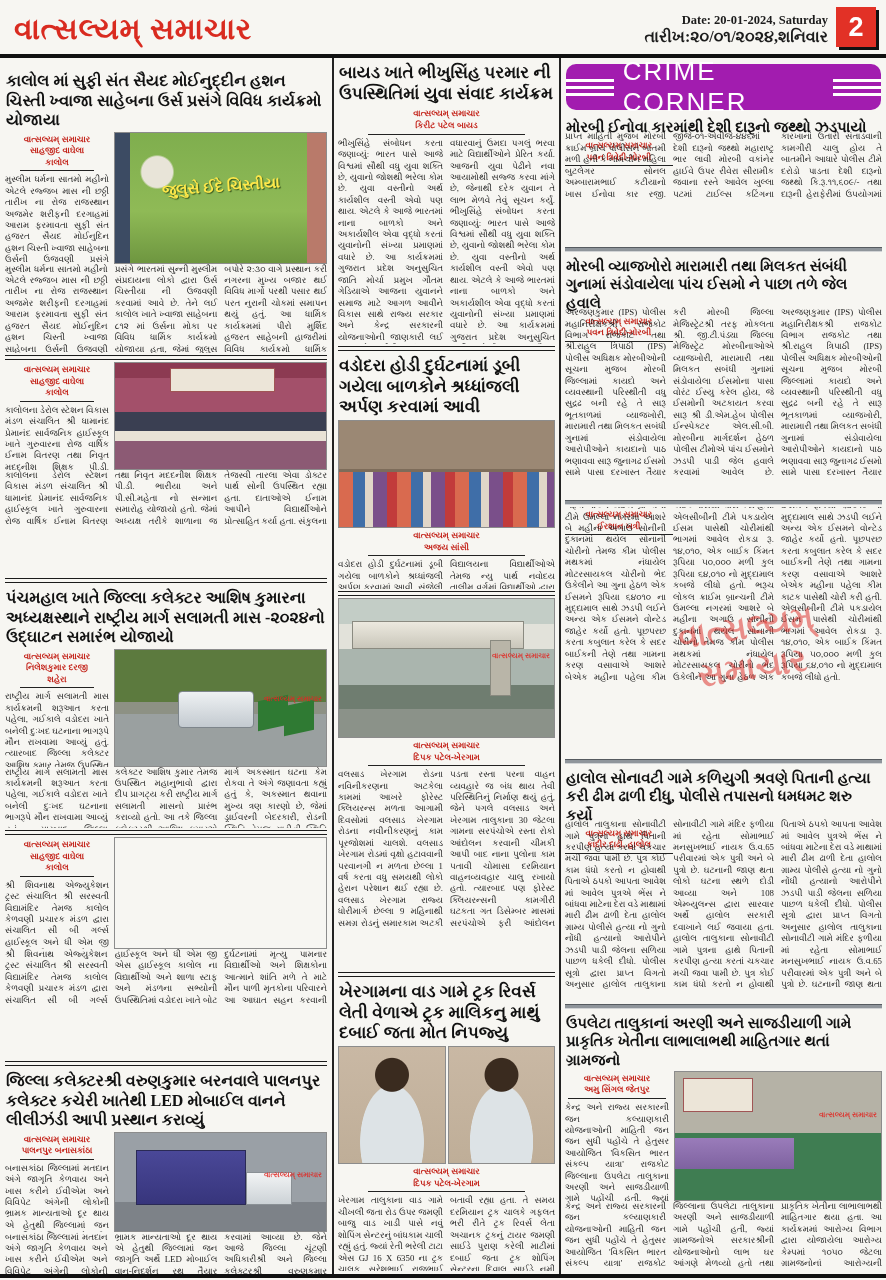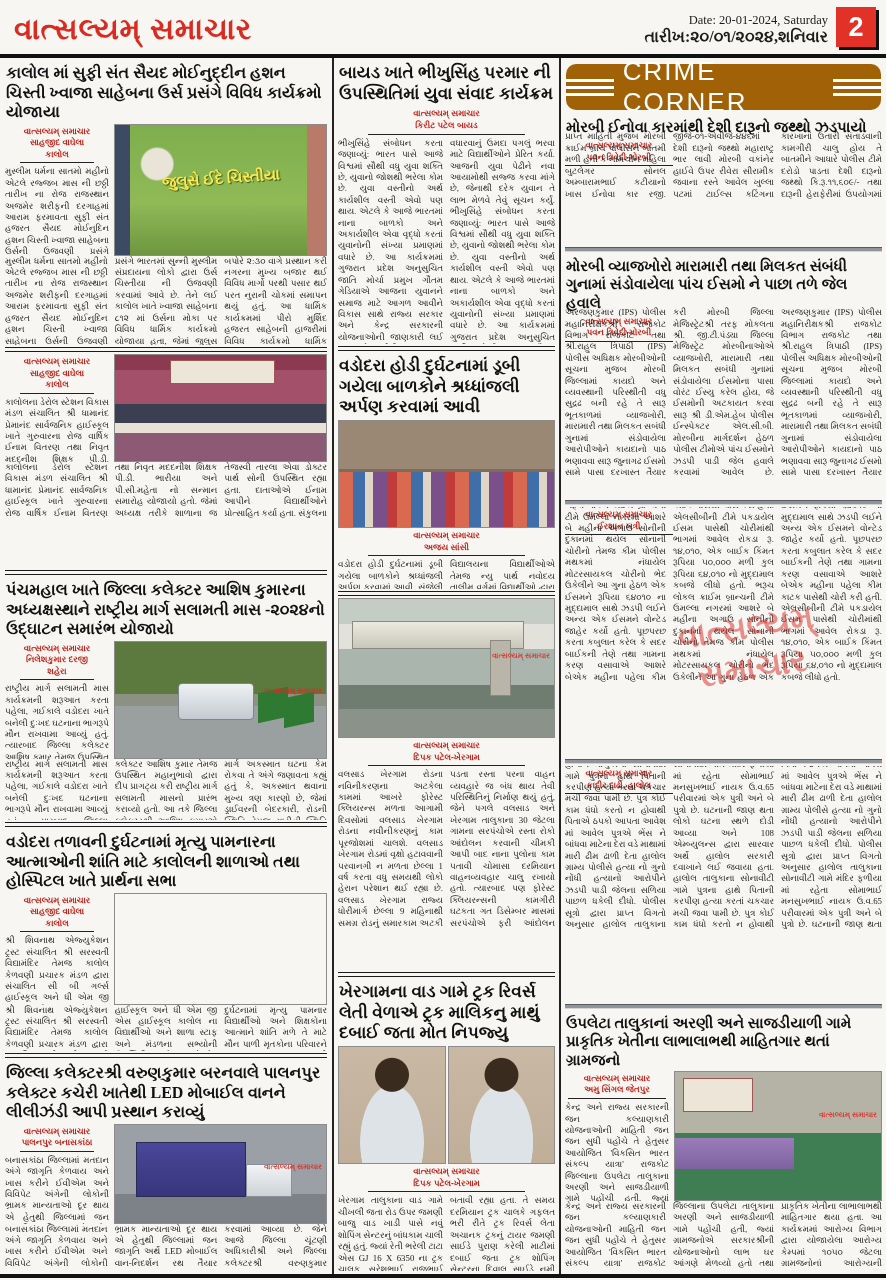--- a/index.html
+++ b/index.html
@@ -6,29 +6,29 @@
   html,body { background:#e9e7e2; }
   body { font-family:"Liberation Serif", serif; }
   .page {
     position:relative; width:886px; height:1280px; margin:0 auto;
     background:#f7f6f2; color:#1c1c1c; overflow:hidden;
   }
   
   .hdr { height:54px; display:flex; align-items:center; padding:6px 10px 2px 14px; }
   .masthead { color:#d92b20; font-size:30px; font-weight:bold; font-family:"Liberation Sans",sans-serif; letter-spacing:.5px; }
   .hdr-right { margin-left:auto; text-align:right; padding-right:8px; }
-  .date-en { font-size:12.5px; font-weight:normal; font-family:"Liberation Serif",serif; }
+  .date-en { font-size:12.5px; font-weight:bold; font-family:"Liberation Serif",serif; }
   .date-gu { font-size:16px; font-weight:bold; }
   .pagebox { width:40px; height:40px; background:#e23126; color:#fff; font-family:"Liberation Sans",sans-serif;
     font-weight:bold; font-size:27px; display:flex; align-items:center; justify-content:center;
     box-shadow:3px 3px 0 #111; margin-top:-4px; }
   .toprule { height:4px; background:#111; }
   
   .columns { display:flex; height:1216px; overflow:hidden; }
-  .col { padding:2px 5px; overflow:hidden; }
+  .col { padding:10px 5px; overflow:hidden; }
   .col-left  { width:334px; border-right:2px solid #222; }
   .col-mid   { width:227px; border-right:2px solid #222; padding:2px 4px; }
   .col-right { width:325px; position:relative; padding:2px 4px; }
   .art { overflow:hidden; position:relative; }
   .hl { font-weight:bold; color:#111; line-height:1.22; font-family:"Liberation Serif",serif; padding:3px 1px 2px; }
   .hl-l { font-size:16px; }
   .hl-m { font-size:17px; }
   .hl-r { font-size:15px; }
   .byline { color:#c4261d; font-weight:bold; font-size:8.6px; text-align:center; line-height:1.35;
     width:72%; margin:2px auto 3px; border-bottom:1.6px solid #222; padding-bottom:2px;
@@ -41,21 +41,21 @@
   .media-side .bodytext { margin-top:2px; }
   .photo { position:relative; border:1px solid #8c8c8c; overflow:hidden; flex:1; }
   .photo-cap { position:absolute; left:50%; top:42%; transform:translate(-50%,-50%) rotate(-4deg);
     color:#ffe84a; font-weight:bold; font-size:15px; white-space:nowrap; text-shadow:1px 1px 1px #3c5a1e; }
   .pmark { position:absolute; right:4px; top:38%; color:rgba(225,40,35,.85); font-size:7.5px; font-weight:bold;
     font-family:"Liberation Sans",sans-serif; }
   .rule2 { height:5px; border-top:1.6px solid #1b1b1b; border-bottom:1.6px solid #1b1b1b; margin:2px 0; }
   .sep { height:5px; background:#8f959b; border-top:1px solid #565b60; border-bottom:1px solid #d2d4d6; margin:2px 0; }
   .bottomrule { height:4px; background:#111; }
   
-  .crime-box { height:46px; margin:4px 1px 5px; background:#a16207; border-radius:10px;
+  .crime-box { height:46px; margin:4px 1px 5px; background:#a21caf; border-radius:10px;
     display:flex; align-items:center; justify-content:center; gap:9px; }
   .cc-text { color:#fff; font-family:"Liberation Sans",sans-serif; font-size:26px; letter-spacing:2px; }
   .cc-lines { width:54px; height:17px;
     background:repeating-linear-gradient(180deg,#fff 0 3px,rgba(0,0,0,0) 3px 7px); }
   
   .wm { position:absolute; left:58px; top:548px; width:260px; text-align:center;
     transform:rotate(-9deg); color:rgba(219,35,30,.5); font-size:33px; font-weight:bold; line-height:1.25;
     font-family:"Liberation Sans",sans-serif; pointer-events:none; z-index:5; }
   
   .pair { display:flex; gap:2px; }
@@ -143,21 +143,20 @@
             <span class="flag f1"></span>
             <span class="flag f2"></span>
             <span class="pmark">વાત્સલ્યમ્ સમાચાર</span>
           </div>
         </div>
         <div class="bodytext cols3" style="height:78px">રાષ્ટ્રીય માર્ગ સલામતી માસ કાર્યક્રમની શરૂઆત કરતા પહેલા, ગઈકાલે વડોદરા ખાતે બનેલી દુઃખદ ઘટનાના ભાગરૂપે મૌન રાખવામા આવ્યું હતું. ત્યારબાદ જિલ્લા કલેક્ટર આશિષ કુમાર તેમજ ઉપસ્થિત મહાનુભાવો દ્વારા દીપ પ્રાગટ્ય કરી રાષ્ટ્રીય માર્ગ સલામતી માસનો પ્રારંભ કરાવ્યો હતો. આ તકે જિલ્લા કલેક્ટરશ્રી આશિષ કુમારએ માર્ગ અકસ્માત ઘટના કેમ રોકવા તે અંગે જણાવતા કહ્યું હતું કે, અકસ્માત થવાના મુખ્ય ત્રણ કારણો છે, જેમાં ડ્રાઈવરની બેદરકારી, રોડની સ્થિતિ તેમજ ગાડીની સ્થિતિ એ મુખ્ય ભાગ ભજવે છે. ટ્રાફિકના તમામ નિયમોનું પાલન કરે, તેમજ કાર ચલાવતી વખતે પણ સીટ બેલ્ટ બાંધે અને ડ્રાઈવર અને તેમના પરિવારના લોકોના ભવિષ્ય માટે ખૂબ જ આવશ્યક છે. રાષ્ટ્રીય માર્ગ સલામતી માસ કાર્યક્રમની શરૂઆત કરતા પહેલા, ગઈકાલે વડોદરા ખાતે બનેલી દુઃખદ ઘટનાના ભાગરૂપે મૌન રાખવામા આવ્યું હતું. ત્યારબાદ જિલ્લા કલેક્ટર આશિષ કુમાર તેમજ ઉપસ્થિત મહાનુભાવો દ્વારા દીપ પ્રાગટ્ય કરી રાષ્ટ્રીય માર્ગ સલામતી માસનો પ્રારંભ કરાવ્યો હતો. આ તકે જિલ્લા કલેક્ટરશ્રી આશિષ કુમારએ માર્ગ અકસ્માત ઘટના કેમ રોકવા તે અંગે જણાવતા કહ્યું હતું કે, અકસ્માત થવાના મુખ્ય ત્રણ કારણો છે, જેમાં ડ્રાઈવરની બેદરકારી, રોડની સ્થિતિ તેમજ ગાડીની સ્થિતિ એ મુખ્ય ભાગ ભજવે છે. ટ્રાફિકના તમામ નિયમોનું પાલન કરે, તેમજ કાર ચલાવતી વખતે પણ સીટ બેલ્ટ બાંધે અને ડ્રાઈવર અને તેમના પરિવારના લોકોના ભવિષ્ય માટે ખૂબ જ આવશ્યક છે.</div>
       </article>
       <div class="rule2"></div>
 
       <article class="art" style="height:222px">
-        <h2 class="hl hl-l">વડોદરા તળાવની દુર્ઘટનામાં મૃત્યુ પામનારના આત્માઓની શાંતિ માટે કાલોલની શાળાઓ તથા હોસ્પિટલ ખાતે પ્રાર્થના સભા</h2>
         <div class="media-row" style="height:112px">
           <div class="media-side">
             <div class="byline">
               <div>વાત્સલ્યમ્ સમાચાર</div>
               <div>સાહજીદ વાઘેલા કાલોલ</div>
             </div>
             <div class="bodytext">શ્રી શિવનાથ એજ્યુકેશન ટ્રસ્ટ સંચાલિત શ્રી સરસ્વતી વિદ્યામંદિર તેમજ કાલોલ કેળવણી પ્રચારક મંડળ દ્વારા સંચાલિત સી બી ગર્લ્સ હાઈસ્કૂલ અને ધી એમ જી એસ હાઈસ્કૂલ કાલોલ ના વિદ્યાર્થીઓ અને શાળા સ્ટાફ અને મંડળના સભ્યોની ઉપસ્થિતિમાં વડોદરા ખાતે બોટ દુર્ઘટનામાં મૃત્યુ પામનાર વિદ્યાર્થીઓ અને શિક્ષકોના આત્માને શાંતિ મળે તે માટે મૌન પાળી મૃતકોના પરિવારને આ આઘાત સહન કરવાની ઈશ્વર શક્તિ આપે તે માટે પ્રાર્થના કરવામાં આવી હતી. આ દુઃખદ ઘટનામાં પ્રભુ શાંતિ અર્પે તથા તેમના કુટુંબીજનોને અચાનક આવી પડેલ આ દુઃખ સહન કરવાની શક્તિ આપે તે માટે પ્રભુને સંયુક્ત રીતે પ્રાર્થના કરવામાં આવી હતી.</div>
           </div>
           <div class="photo" style="background:linear-gradient(180deg,#cfc4b4 0 35%,#a89a87 35% 55%,repeating-linear-gradient(90deg,#d96a4f 0 12px,#3f6ea8 12px 22px,#d8c94f 22px 30px,#7a4f8a 30px 42px) 55%),repeating-linear-gradient(90deg,#d96a4f 0 12px,#3f6ea8 12px 22px,#d8c94f 22px 30px,#7a4f8a 30px 42px);background-size:100% 55%,100% 100%;background-position:top,bottom;background-repeat:no-repeat">
           </div>
@@ -272,20 +271,21 @@
       <article class="art" style="height:250px">
         <div class="byline" style="width:34%;margin:2px 0 3px">
           <div>વાત્સલ્યમ્ સમાચાર</div>
           <div>ઈરશાન ખત્રી</div>
         </div>
         <div class="bodytext cols3" style="height:188px;margin-top:-38px">ભરૂચ લોકલ ક્રાઈમ બ્રાન્ચની ટીમે ઉમલ્લા નગરમાં આશરે બે મહીના અગાઉ સોનીની દુકાનમાં થયેલ સોનાની ચોરીનો તેમજ કીમ પોલીસ મથકમાં નંધાયેલ મોટરસાયકલ ચોરીનો ભેદ ઉકેલીને આ ગુના હેઠળ એક ઈસમને રૂપિયા ૬૪૦૧૦ ના મુદ્દામાલ સાથે ઝડપી લઈને અન્ય એક ઈસમને વોન્ટેડ જાહેર કર્યો હતો. પૂછપરછ કરતા કબુલાત કરેલ કે સદર બાઈકની તેણે તથા ગામના કરણ વસાવાએ આશરે બેએક મહીના પહેલા કીમ કાટક પાસેથી ચોરી કરી હતી. એલસીબીની ટીમે પકડાયેલ ઈસમ પાસેથી ચોરીમાંથી ભાગમાં આવેલ રોકડા રૂ. ૧૪,૦૧૦, એક બાઈક કિંમત રૂપિયા ૫૦,૦૦૦ મળી કુલ રૂપિયા ૬૪,૦૧૦ નો મુદ્દામાલ કબજે લીધો હતો. ભરૂચ લોકલ ક્રાઈમ બ્રાન્ચની ટીમે ઉમલ્લા નગરમાં આશરે બે મહીના અગાઉ સોનીની દુકાનમાં થયેલ સોનાની ચોરીનો તેમજ કીમ પોલીસ મથકમાં નંધાયેલ મોટરસાયકલ ચોરીનો ભેદ ઉકેલીને આ ગુના હેઠળ એક ઈસમને રૂપિયા ૬૪૦૧૦ ના મુદ્દામાલ સાથે ઝડપી લઈને અન્ય એક ઈસમને વોન્ટેડ જાહેર કર્યો હતો. પૂછપરછ કરતા કબુલાત કરેલ કે સદર બાઈકની તેણે તથા ગામના કરણ વસાવાએ આશરે બેએક મહીના પહેલા કીમ કાટક પાસેથી ચોરી કરી હતી. એલસીબીની ટીમે પકડાયેલ ઈસમ પાસેથી ચોરીમાંથી ભાગમાં આવેલ રોકડા રૂ. ૧૪,૦૧૦, એક બાઈક કિંમત રૂપિયા ૫૦,૦૦૦ મળી કુલ રૂપિયા ૬૪,૦૧૦ નો મુદ્દામાલ કબજે લીધો હતો.</div>
       </article>
       <div class="sep"></div>
 
       <article class="art" style="height:236px">
+        <h2 class="hl hl-r">હાલોલ સોનાવટી ગામે કળિયુગી શ્રવણે પિતાની હત્યા કરી ઢીમ ઢાળી દીધુ, પોલીસે તપાસનો ધમધમટ શરુ કર્યો</h2>
         <div class="byline" style="width:34%;margin:2px 0 3px">
           <div>વાત્સલ્યમ્ સમાચાર</div>
           <div>કાદીર દાઢી, હાલોલ</div>
         </div>
         <div class="bodytext cols3" style="height:176px;margin-top:-38px">હાલોલ તાલુકાના સોનાવીટી ગામે પુત્રના હાથે પિતાની કરપીણ હત્યા કરતાં ચકચાર મચી જવા પામી છે. પુત્ર કોઈ કામ ધંધો કરતો ન હોવાથી પિતાએ ઠપકો આપતા આવેશ માં આવેલ પુત્રએ ભેંસ ને બાંધવા માટેના દેરા વડે માથામાં મારી ઢીમ ઢાળી દેતા હાલોલ ગ્રામ્ય પોલીસે હત્યા નો ગુનો નોંધી હત્યાનો આરોપીને ઝડપી પાડી જેલના સળિયા પાછળ ધકેલી દીધો. પોલીસ સૂત્રો દ્વારા પ્રાપ્ત વિગતો અનુસાર હાલોલ તાલુકાના સોનાવીટી ગામે મંદિર ફળીયા માં રહેતા સોમાભાઈ મનસુખભાઈ નાયક ઉ.વ.65 પરીવારમાં એક પુત્રી અને બે પુત્રો છે. ઘટનાની જાણ થતા લોકો ઘટના સ્થળે દોડી આવ્યા અને 108 એમ્બ્યુલન્સ દ્વારા સારવાર અર્થે હાલોલ સરકારી દવાખાને લઈ જવાયા હતા. હાલોલ તાલુકાના સોનાવીટી ગામે પુત્રના હાથે પિતાની કરપીણ હત્યા કરતાં ચકચાર મચી જવા પામી છે. પુત્ર કોઈ કામ ધંધો કરતો ન હોવાથી પિતાએ ઠપકો આપતા આવેશ માં આવેલ પુત્રએ ભેંસ ને બાંધવા માટેના દેરા વડે માથામાં મારી ઢીમ ઢાળી દેતા હાલોલ ગ્રામ્ય પોલીસે હત્યા નો ગુનો નોંધી હત્યાનો આરોપીને ઝડપી પાડી જેલના સળિયા પાછળ ધકેલી દીધો. પોલીસ સૂત્રો દ્વારા પ્રાપ્ત વિગતો અનુસાર હાલોલ તાલુકાના સોનાવીટી ગામે મંદિર ફળીયા માં રહેતા સોમાભાઈ મનસુખભાઈ નાયક ઉ.વ.65 પરીવારમાં એક પુત્રી અને બે પુત્રો છે. ઘટનાની જાણ થતા લોકો ઘટના સ્થળે દોડી આવ્યા અને 108 એમ્બ્યુલન્સ દ્વારા સારવાર અર્થે હાલોલ સરકારી દવાખાને લઈ જવાયા હતા.</div>
       </article>
       <div class="sep"></div>
 
       <article class="art" style="height:262px">
         <h2 class="hl hl-r">ઉપલેટા તાલુકાનાં અરણી અને સાજડીયાળી ગામે પ્રાકૃતિક ખેતીના લાભાલાભથી માહિતગાર થતાં ગ્રામજનો</h2>

